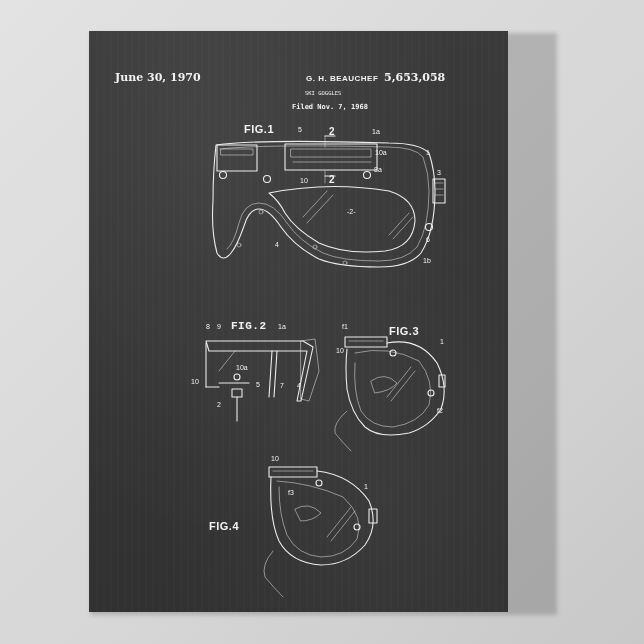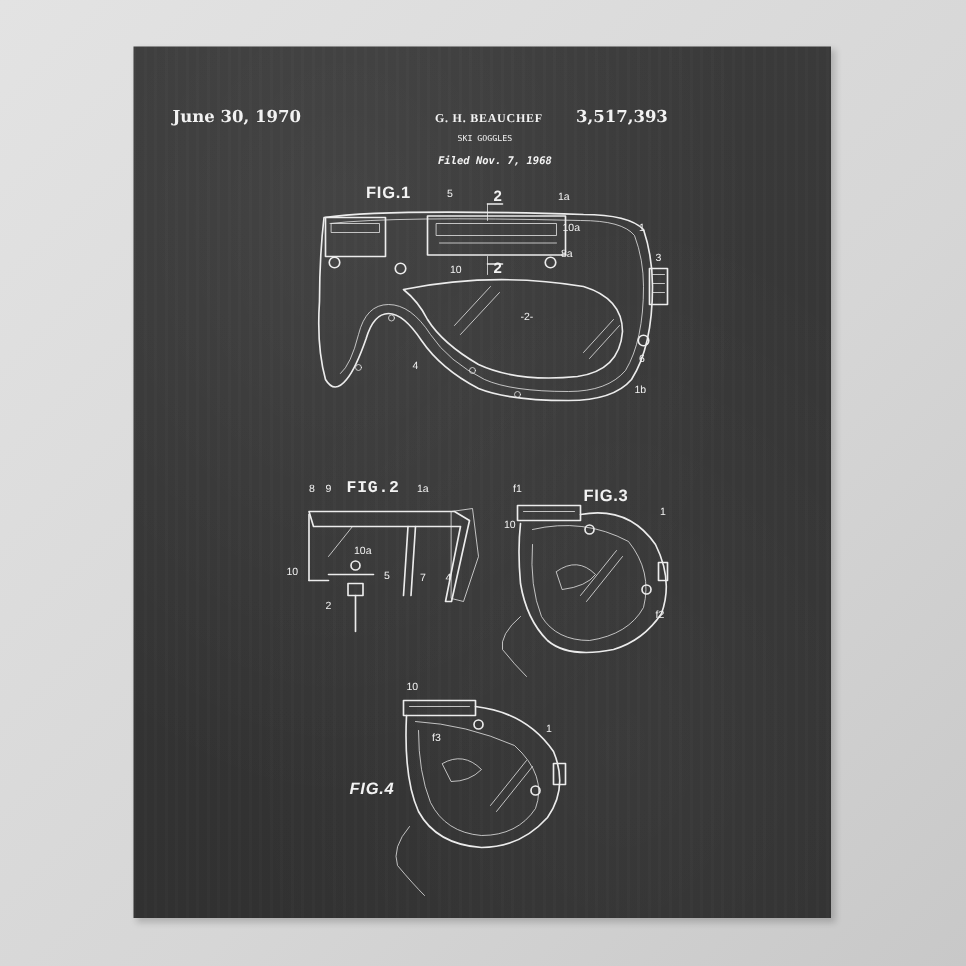--- a/index.html
+++ b/index.html
@@ -7,51 +7,51 @@
     width:644px; height:644px; overflow:hidden;
     background: linear-gradient(135deg, #e3e3e3 0%, #d6d6d6 60%, #c8c8c8 100%);
     position:relative;
     font-family: "Liberation Sans", sans-serif;
   }
   .poster-shadow {
     position:absolute; left:91px; top:33px; width:466px; height:582px;
     background: rgba(0,0,0,0.18); filter: blur(2px);
   }
   .poster {
-    position:absolute; left:89px; top:31px; width:465px; height:581px;
+    position:absolute; left:89px; top:31px; width:419px; height:581px;
     background:
       radial-gradient(ellipse at 30% 20%, rgba(255,255,255,0.06), transparent 60%),
       radial-gradient(ellipse at 70% 80%, rgba(255,255,255,0.04), transparent 55%),
       repeating-linear-gradient(90deg, rgba(255,255,255,0.015) 0 2px, transparent 2px 7px),
       linear-gradient(180deg, #3a3a3a 0%, #353535 50%, #313131 100%);
     overflow:hidden;
   }
   .chalk { color:#f2f2f2; position:absolute; white-space:nowrap; }
   .hdr-date  { left:26px; top:40px; font-family:"DejaVu Serif", serif; font-weight:bold; font-size:11px; }
-  .hdr-name  { left:201px; top:43px; font-size:8px; font-weight:bold; letter-spacing:0.5px;font-family:Liberation Serif, serif; }
+  .hdr-name  { left:217px; top:43px; font-size:8px; font-weight:bold; letter-spacing:0.5px; }
   .hdr-title { left:216px; top:59px; font-family:"DejaVu Sans Mono", monospace; font-size:5.5px; }
-  .hdr-filed { left:203px; top:72px; font-family:"DejaVu Sans Mono", monospace; font-size:7px; font-weight:bold;font-style:italic; }
+  .hdr-filed { left:203px; top:72px; font-family:"DejaVu Sans Mono", monospace; font-size:7px; font-weight:bold; }
   .hdr-num   { left:295px; top:40px; font-family:"DejaVu Serif", serif; font-weight:bold; font-size:11px; }
   .fig-label { font-weight:bold; font-size:11px; letter-spacing:0.5px; }
   .ref { font-size:7px; }
   svg.drawing { position:absolute; left:0; top:0; }
   svg.drawing * { stroke:#ececec; fill:none; stroke-width:1.1; stroke-linecap:round; stroke-linejoin:round; }
   svg.drawing .thin { stroke-width:0.6; opacity:0.85; }
 </style>
 </head>
 <body>
 
 <div class="poster-shadow"></div>
 <div class="poster">
 
   <div class="chalk hdr-date">June 30, 1970</div>
   <div class="chalk hdr-name">G. H. BEAUCHEF</div>
   <div class="chalk hdr-title">SKI GOGGLES</div>
   <div class="chalk hdr-filed">Filed Nov. 7, 1968</div>
-  <div class="chalk hdr-num">3,517,393</div>
+  <div class="chalk hdr-num">5,653,058</div>
 
   <svg class="drawing" width="465" height="581" viewBox="0 0 465 581">
 
     <g>
       <path d="M127 114 Q170 108 300 112 Q330 112 340 122 Q346 140 346 160 Q346 200 332 222 Q320 236 290 236 Q250 236 230 228 Q205 215 192 196 Q180 178 170 178 Q160 178 155 195 Q148 215 142 222 Q134 232 128 222 Q122 200 124 170 Q124 140 127 114 Z"></path>
       <path class="thin" d="M131 118 Q175 113 298 116 Q326 116 334 126 Q340 142 340 160 Q340 196 328 216 Q316 230 290 230 Q252 230 234 222 Q210 210 198 192 Q185 172 170 172 Q155 172 150 192 Q145 212 138 218"></path>
       <path d="M180 162 Q240 150 300 160 Q326 168 326 190 Q324 216 296 220 Q256 224 230 212 Q206 198 196 182 Q190 170 180 162 Z"></path>
       <rect x="128" y="114" width="40" height="26"></rect>
       <rect x="132" y="118" width="32" height="6" class="thin"></rect>
       <rect x="196" y="113" width="92" height="26"></rect>
@@ -118,21 +118,21 @@
       <rect x="280" y="478" width="8" height="14"></rect>
       <path class="thin" d="M184 520 Q172 534 176 546 Q186 558 194 566"></path>
       <line x1="238" y1="506" x2="262" y2="476" class="thin"></line>
       <line x1="242" y1="510" x2="266" y2="480" class="thin"></line>
     </g>
   </svg>
 
   <div class="chalk fig-label" style="left:155px;top:92px;">FIG.1</div>
   <div class="chalk fig-label" style="left:142px;top:289px;font-family:Liberation Mono, monospace;">FIG.2</div>
   <div class="chalk fig-label" style="left:300px;top:294px;">FIG.3</div>
-  <div class="chalk fig-label" style="left:144px;top:489px;font-style:italic;">FIG.4</div>
+  <div class="chalk fig-label" style="left:120px;top:489px;">FIG.4</div>
 
   <div class="chalk ref" style="left:209px;top:95px;">5</div>
   <div class="chalk ref" style="left:283px;top:97px;">1a</div>
   <div class="chalk ref" style="left:286px;top:118px;">10a</div>
   <div class="chalk ref" style="left:337px;top:118px;">1</div>
   <div class="chalk ref" style="left:285px;top:135px;">8a</div>
   <div class="chalk ref" style="left:211px;top:146px;">10</div>
   <div class="chalk ref" style="left:348px;top:138px;">3</div>
   <div class="chalk ref" style="left:258px;top:177px;">-2-</div>
   <div class="chalk ref" style="left:186px;top:210px;">4</div>

